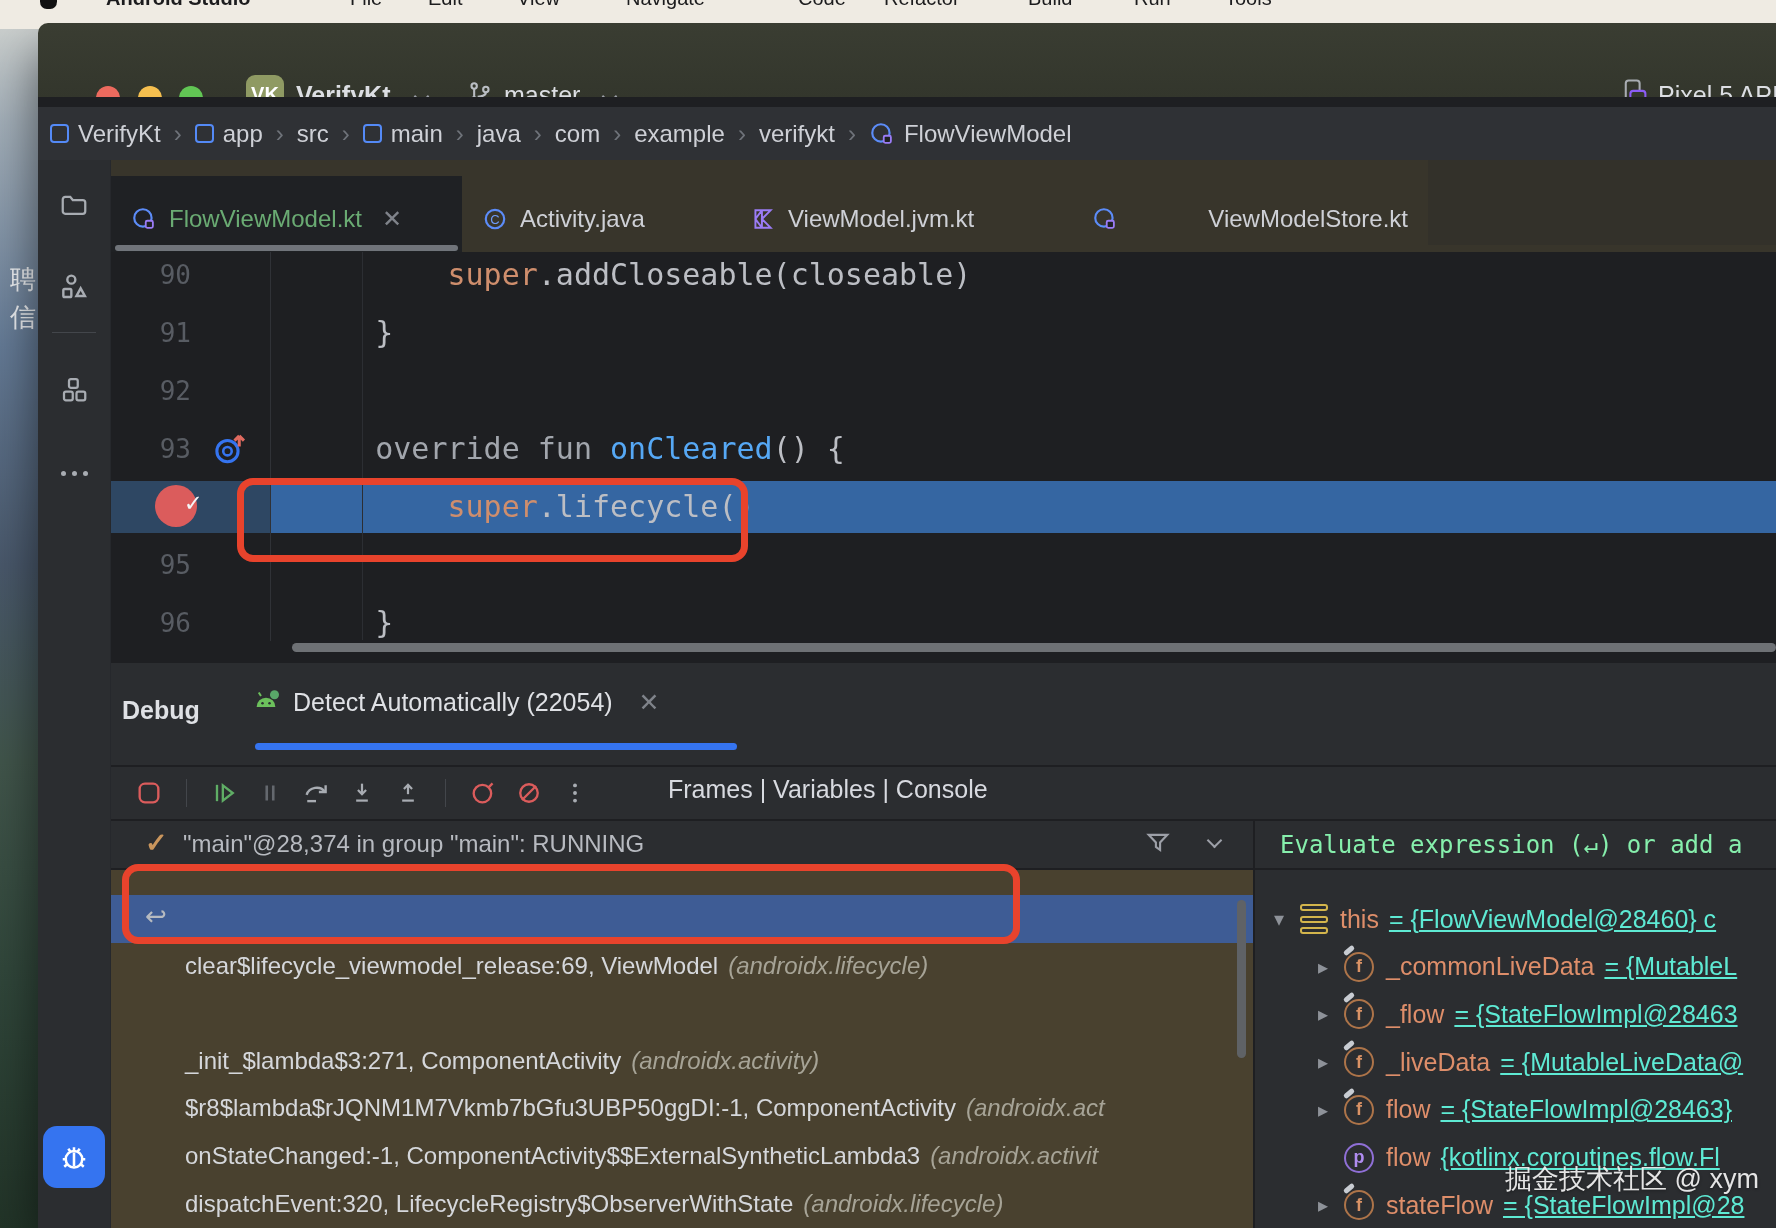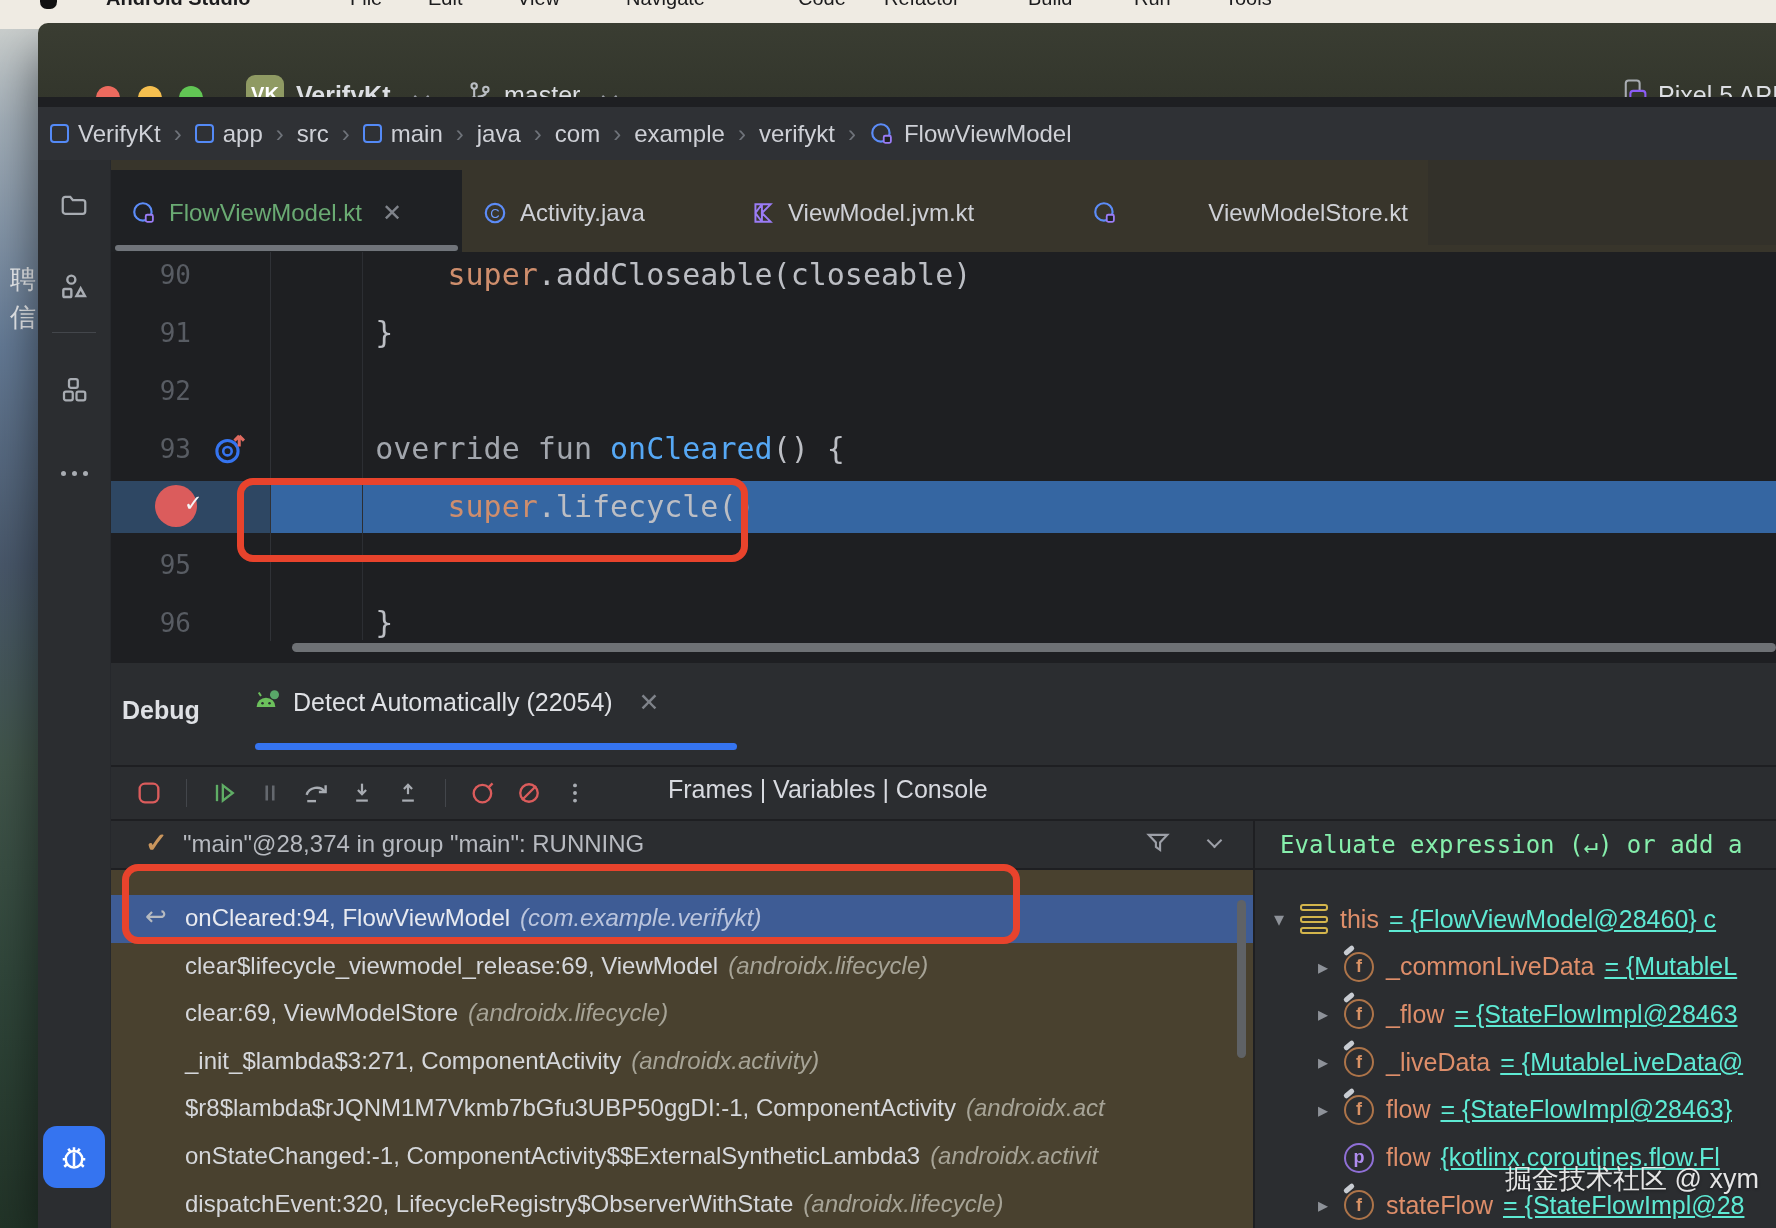--- a/index.html
+++ b/index.html
@@ -39,21 +39,21 @@
   .stripe-btn{position:absolute;left:50%;transform:translateX(-50%);width:34px;height:34px;display:flex;
               align-items:center;justify-content:center;}
   .stripe-div{position:absolute;left:14px;right:14px;height:1px;background:#43464b;}
   .dots3{display:flex;gap:6px;}
   .dots3 i{width:5px;height:5px;border-radius:50%;background:#a8acb2;}
   .debug-btn{position:absolute;left:5px;top:966px;width:62px;height:62px;border-radius:14px;background:#3574f0;
              display:flex;align-items:center;justify-content:center;}
   
   .tabbar{position:absolute;left:111px;top:160px;width:1665px;height:92px;background:#38352b;z-index:4;}
   .tab-tail{position:absolute;left:1317px;top:0;right:0;height:85px;background:#33312a;}
-  .tab{position:absolute;top:10px;height:85px;display:flex;align-items:center;gap:12px;font-size:24px;
+  .tab{position:absolute;top:16px;height:85px;display:flex;align-items:center;gap:12px;font-size:24px;
        color:#ced0d6;box-sizing:border-box;padding:0 20px;}
   .tab.active{background:#1f2124;color:#6aab73;}
   .tab .close{color:#7f838a;font-size:24px;margin-left:8px;}
   .tab-underline{position:absolute;left:4px;top:85px;width:343px;height:6px;border-radius:3px;background:#70747a;}
   .ring-ic{flex:none;}
   
   .editor{position:absolute;left:111px;top:252px;width:1665px;height:411px;background:#1e1f22;overflow:hidden;z-index:4;}
   .gutter-sep{position:absolute;left:159px;top:0;bottom:22px;width:1px;background:#303237;}
   .indent-guide{position:absolute;left:251px;top:0;height:388px;width:1px;background:#2c2e33;}
   .exec-row{position:absolute;left:0;right:0;top:229px;height:52px;background:#3566a2;}
@@ -401,27 +401,23 @@
           <path d="M4 5h16l-6.2 6.5V18l-3.6-2.6v-3.9z"></path>
           </svg>
         </span>
       <span class="chev down thr-chev"></span>
     </div>
     <div class="hline" style="top:205px"></div>
 
     <div class="frames" id="frames">
         <div class="frame-row sel" style="top: 25px;">
           <span class="ret">↩</span>
-          <span class="m">onCleared:94, FlowViewModel<span class="p">(com.example.verifykt)</span></span>
         </div>
         <div class="frame-row" style="top: 72.6px;">
           <span class="m">clear$lifecycle_viewmodel_release:69, ViewModel<span class="p">(androidx.lifecycle)</span></span>
-        </div>
-        <div class="frame-row" style="top: 120.2px;">
-          <span class="m">clear:69, ViewModelStore<span class="p">(androidx.lifecycle)</span></span>
         </div>
         <div class="frame-row" style="top: 167.8px;">
           <span class="m">_init_$lambda$3:271, ComponentActivity<span class="p">(androidx.activity)</span></span>
         </div>
         <div class="frame-row" style="top: 215.4px;">
           <span class="m">$r8$lambda$rJQNM1M7Vkmb7bGfu3UBP50ggDI:-1, ComponentActivity<span class="p">(androidx.act</span></span>
         </div>
         <div class="frame-row" style="top: 263px;">
           <span class="m">onStateChanged:-1, ComponentActivity$$ExternalSyntheticLambda3<span class="p">(androidx.activit</span></span>
         </div>

